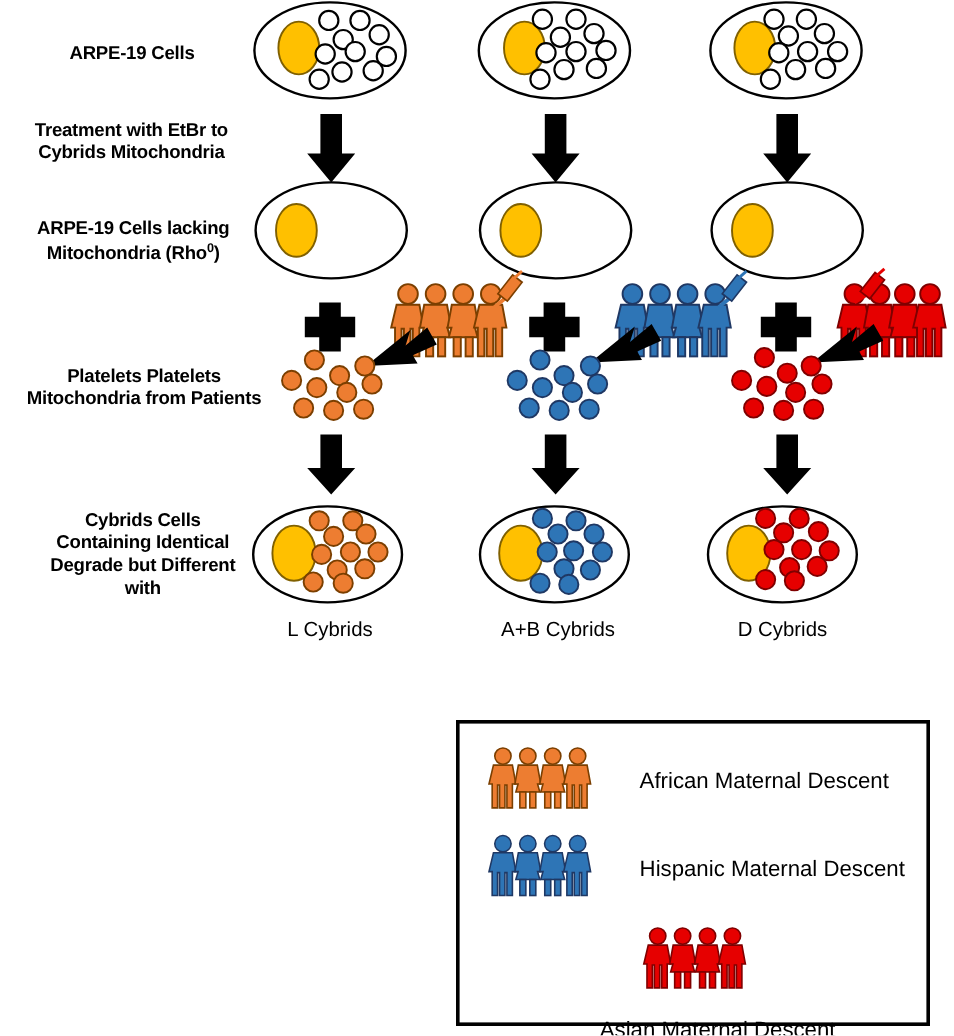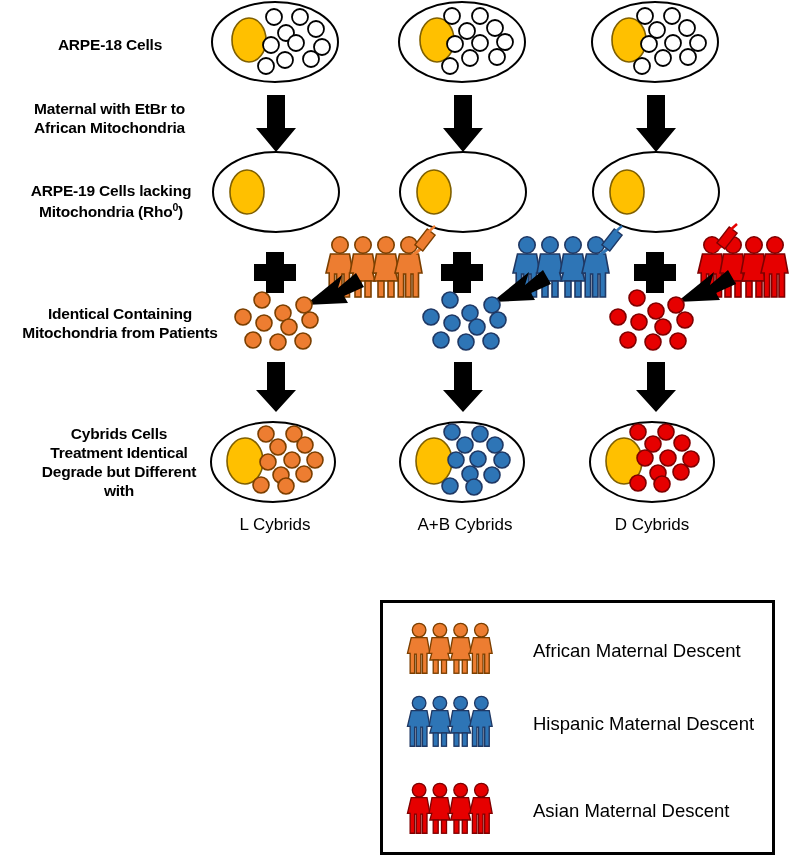--- a/index.html
+++ b/index.html
@@ -51,61 +51,61 @@
   .legend-row {
     position: absolute;
     left: 22px;
     width: 350px;
     height: 72px;
     display: flex;
     align-items: center;
   }
   .legend-row-0 { top: 12px; }
   .legend-row-1 { top: 85px; }
-  .legend-row-2 { top: 172px; }
+  .legend-row-2 { top: 152px; flex-direction: column; }
   .legend-people {
     width: 92px;
     height: 68px;
     flex: 0 0 92px;
   }
   .legend-text {
     font-size: 18.5px;
     color: #000000;
     margin-left: 36px;
     white-space: nowrap;
   }
   .sup0 { font-size: 0.68em; vertical-align: super; }
 </style>
 </head>
 <body>
 
 <div id="page">
 
   <div class="row-label" style="left:10px; top:36px; width:200px;">
-    <span>ARPE-18 Cells</span>
+    <span>ARPE-19 Cells</span>
   </div>
 
   <div class="row-label" style="left:2px; top:100px; width:215px;">
-    <div>Maternal with EtBr to</div>
-    <div>African Mitochondria</div>
+    <div>Treatment with EtBr to</div>
+    <div>Cybrids Mitochondria</div>
   </div>
 
   <div class="row-label" style="left:6px; top:182px; width:210px;">
     <div>ARPE-19 Cells lacking</div>
     <div>Mitochondria (Rho<span class="sup0">0</span>)</div>
   </div>
 
   <div class="row-label" style="left:0px; top:305px; width:240px;">
-    <div>Identical Containing</div>
+    <div>Platelets Platelets</div>
     <div>Mitochondria from Patients</div>
   </div>
 
   <div class="row-label" style="left:24px; top:425px; width:190px;">
     <div>Cybrids Cells</div>
-    <div>Treatment Identical</div>
+    <div>Containing Identical</div>
     <div>Degrade but Different</div>
     <div>with</div>
   </div>
 
   <div class="col-caption" style="left:195px; top:515px;">
     <span>L Cybrids</span>
   </div>
   <div class="col-caption" style="left:385px; top:515px;">
     <span>A+B Cybrids</span>
   </div>

